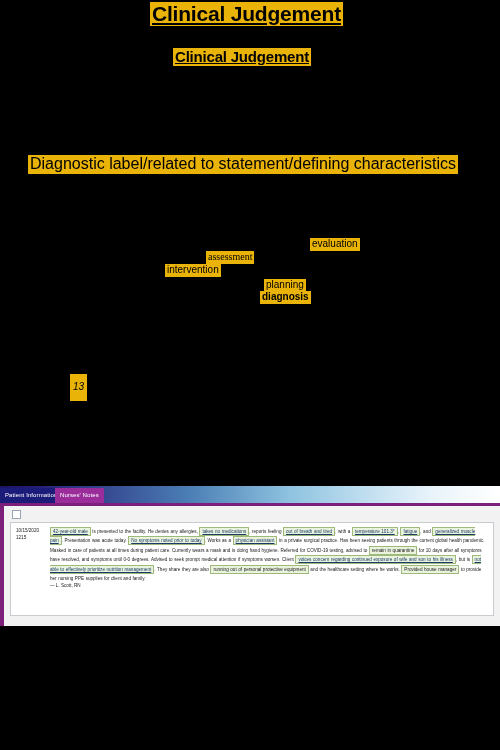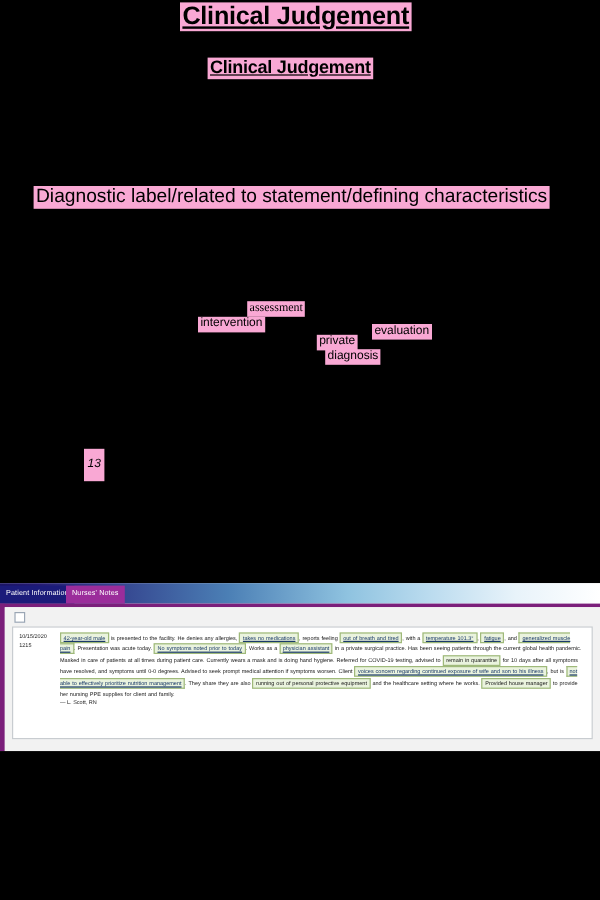--- a/index.html
+++ b/index.html
@@ -8,21 +8,21 @@
     width: 500px; height: 750px;
     background: #000000;
     font-family: "Liberation Sans", sans-serif;
     overflow: hidden;
   }
   #stage { position: relative; width: 500px; height: 750px; background: #000; }
 
   
   .hl {
     position: absolute;
-    background: #f9a8d4;
+    background: #eab308;
     color: #000000;
     white-space: nowrap;
     line-height: 1.05;
   }
   .title-main {
     left: 150px; top: 2px;
     font-size: 21px; font-weight: bold;
     text-decoration: underline;
     padding: 1px 2px;
     letter-spacing: -0.2px;
@@ -36,25 +36,25 @@
   }
   .diag-label {
     left: 28px; top: 155px;
     font-size: 16px; font-weight: normal;
     padding: 1px 2px;
   }
   .word {
     font-size: 10px;
     padding: 1px 2px;
   }
-  .w-evaluation   { left: 310px; top: 238px; margin-top: 32px; }
+  .w-evaluation   { left: 310px; top: 238px; }
   .w-assessment   { left: 206px; top: 251px; font-family: Liberation Serif, serif; }
   .w-intervention { left: 165px; top: 264px; }
   .w-planning     { left: 264px; top: 279px; }
-  .w-diagnosis    { left: 271px; top: 291px; }
+  .w-diagnosis    { left: 260px; top: 291px; font-weight: bold; }
   .slide-num {
     left: 70px; top: 374px;
     font-size: 10px;
     padding: 8px 3px;
     font-style: italic;
   }
 
   
   #ehr {
     position: absolute;
@@ -165,21 +165,21 @@
 <div id="stage">
 
   <div class="hl title-main">Clinical Judgement</div>
   <div class="hl title-sub">Clinical Judgement</div>
 
   <div class="hl diag-label">Diagnostic label/related to statement/defining characteristics</div>
 
   <div class="hl word w-evaluation">evaluation</div>
   <div class="hl word w-assessment">assessment</div>
   <div class="hl word w-intervention">intervention</div>
-  <div class="hl word w-planning">private</div>
+  <div class="hl word w-planning">planning</div>
   <div class="hl word w-diagnosis">diagnosis</div>
 
   <div class="hl slide-num">13</div>
 
   <div id="ehr">
 
     <div class="tabbar">
       <div class="tab tab-inactive">Patient Information</div>
       <div class="tab tab-active">Nurses' Notes</div>
     </div>

